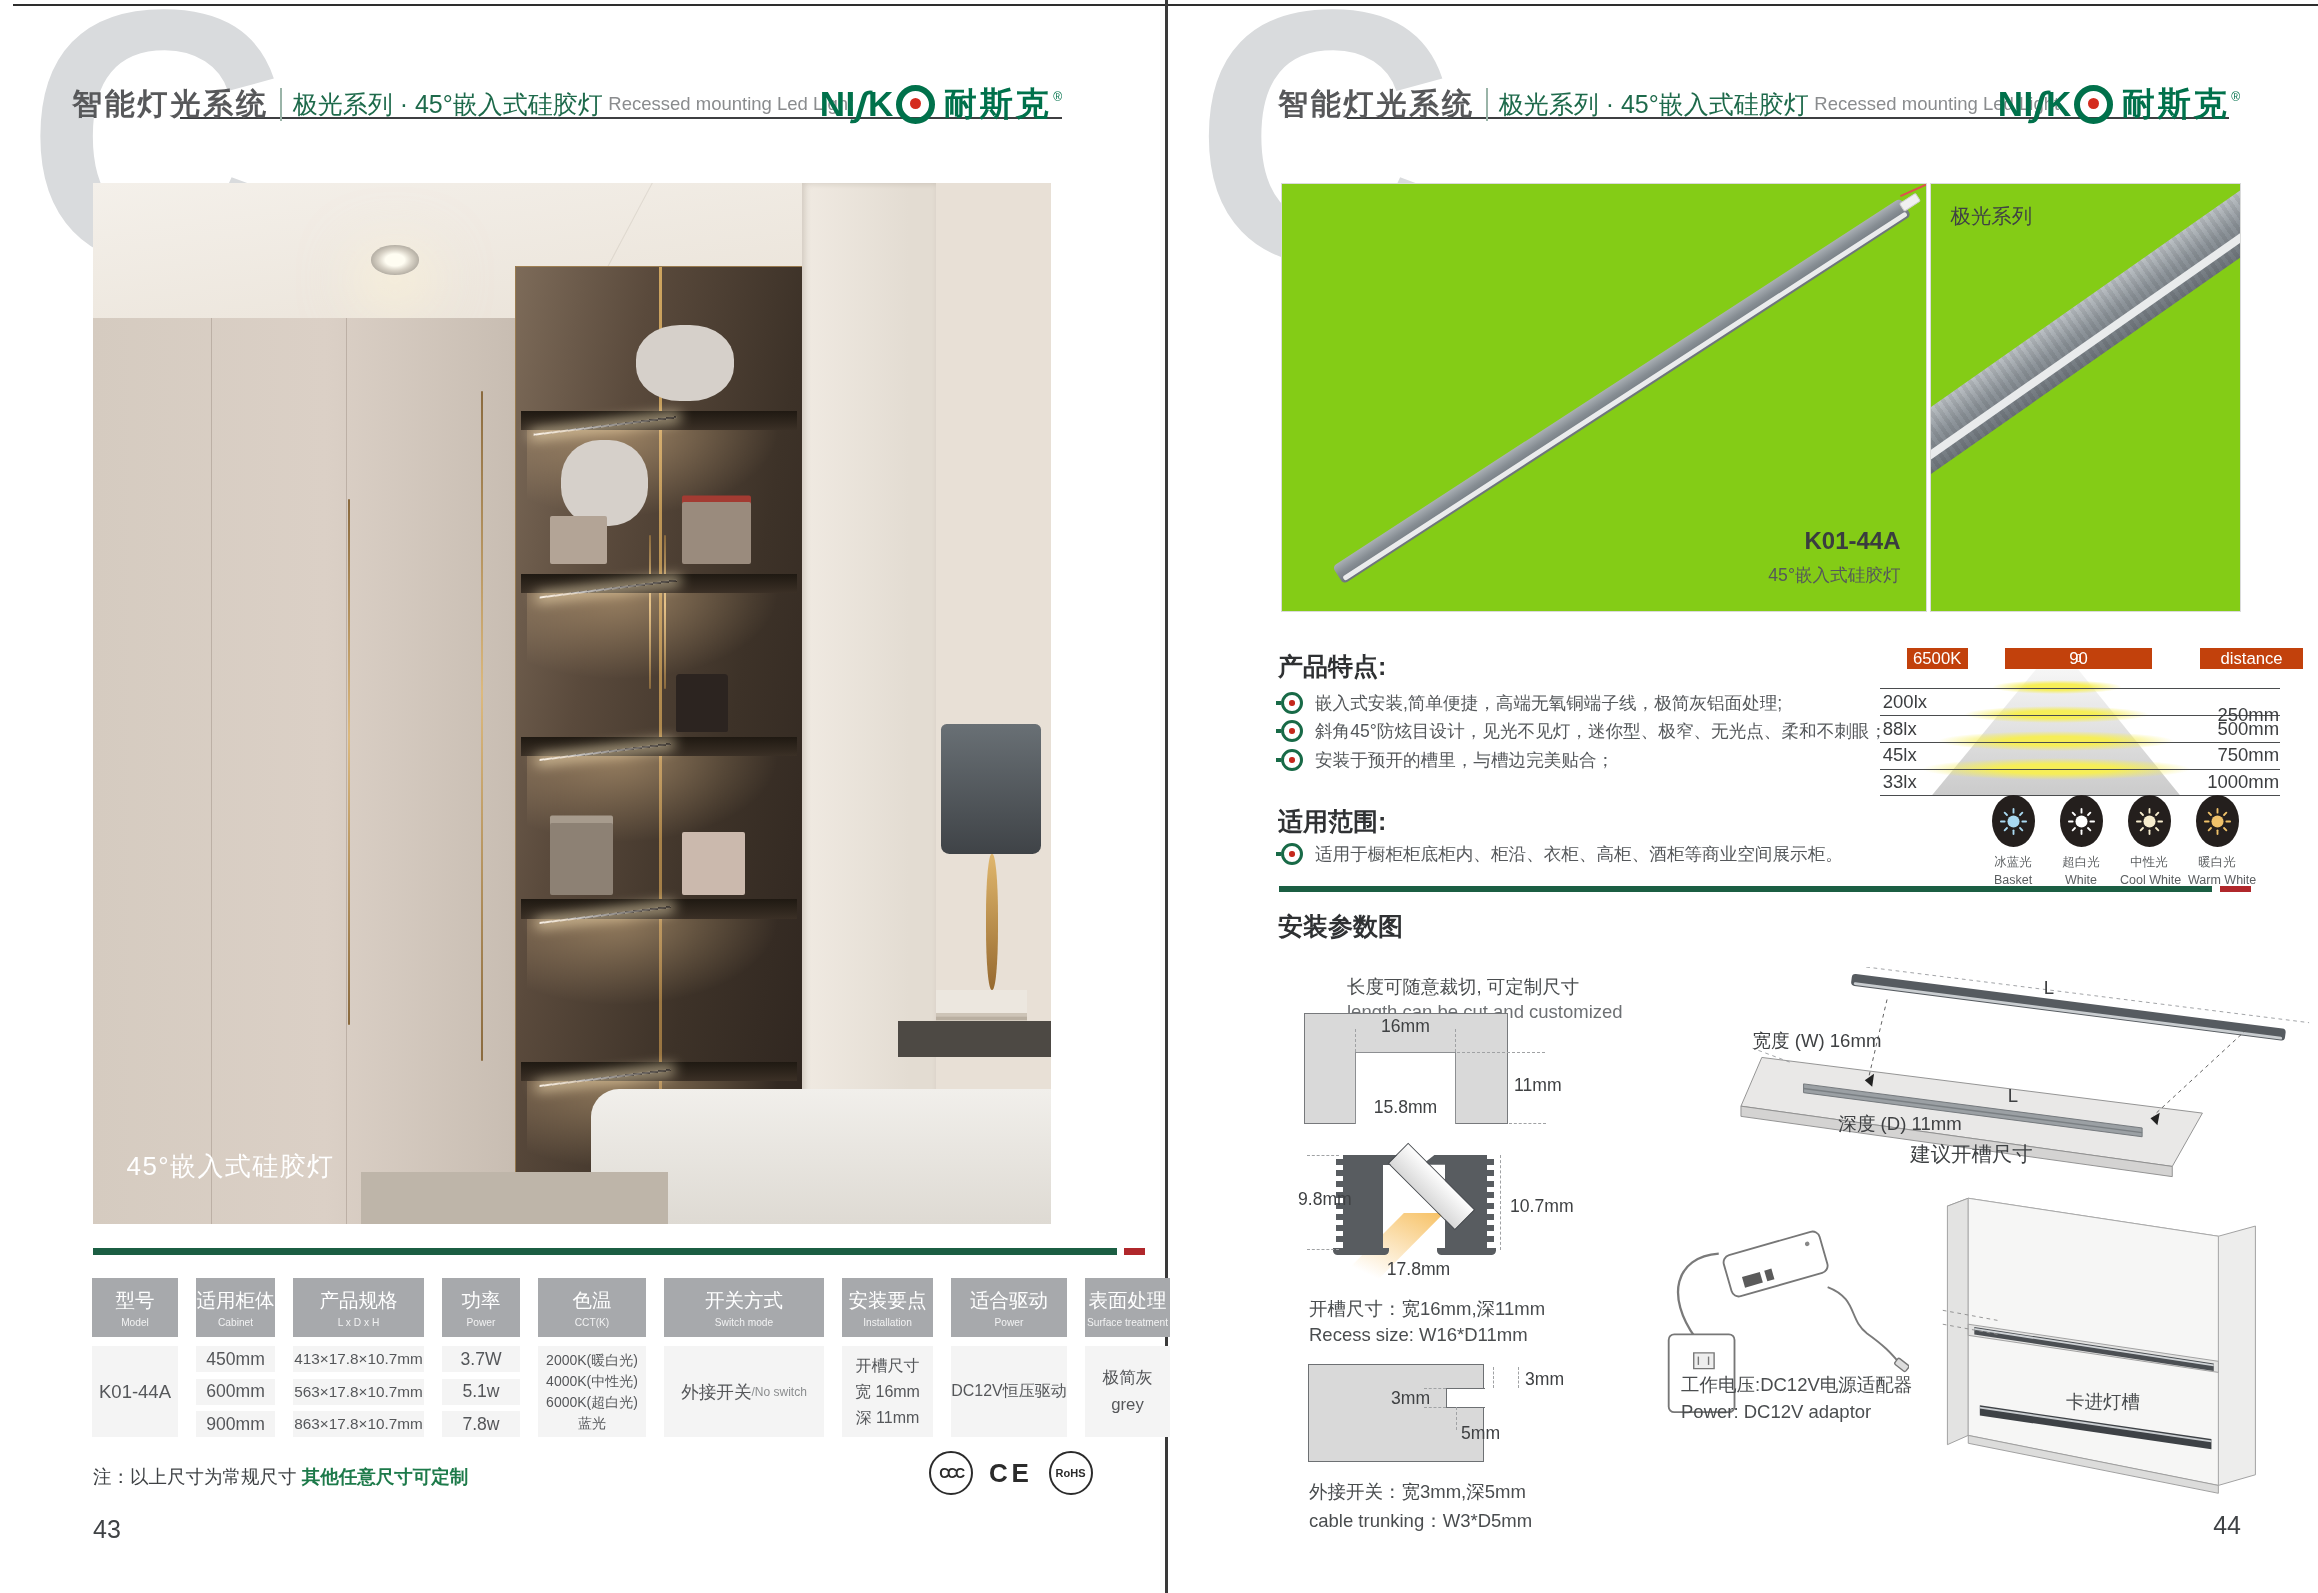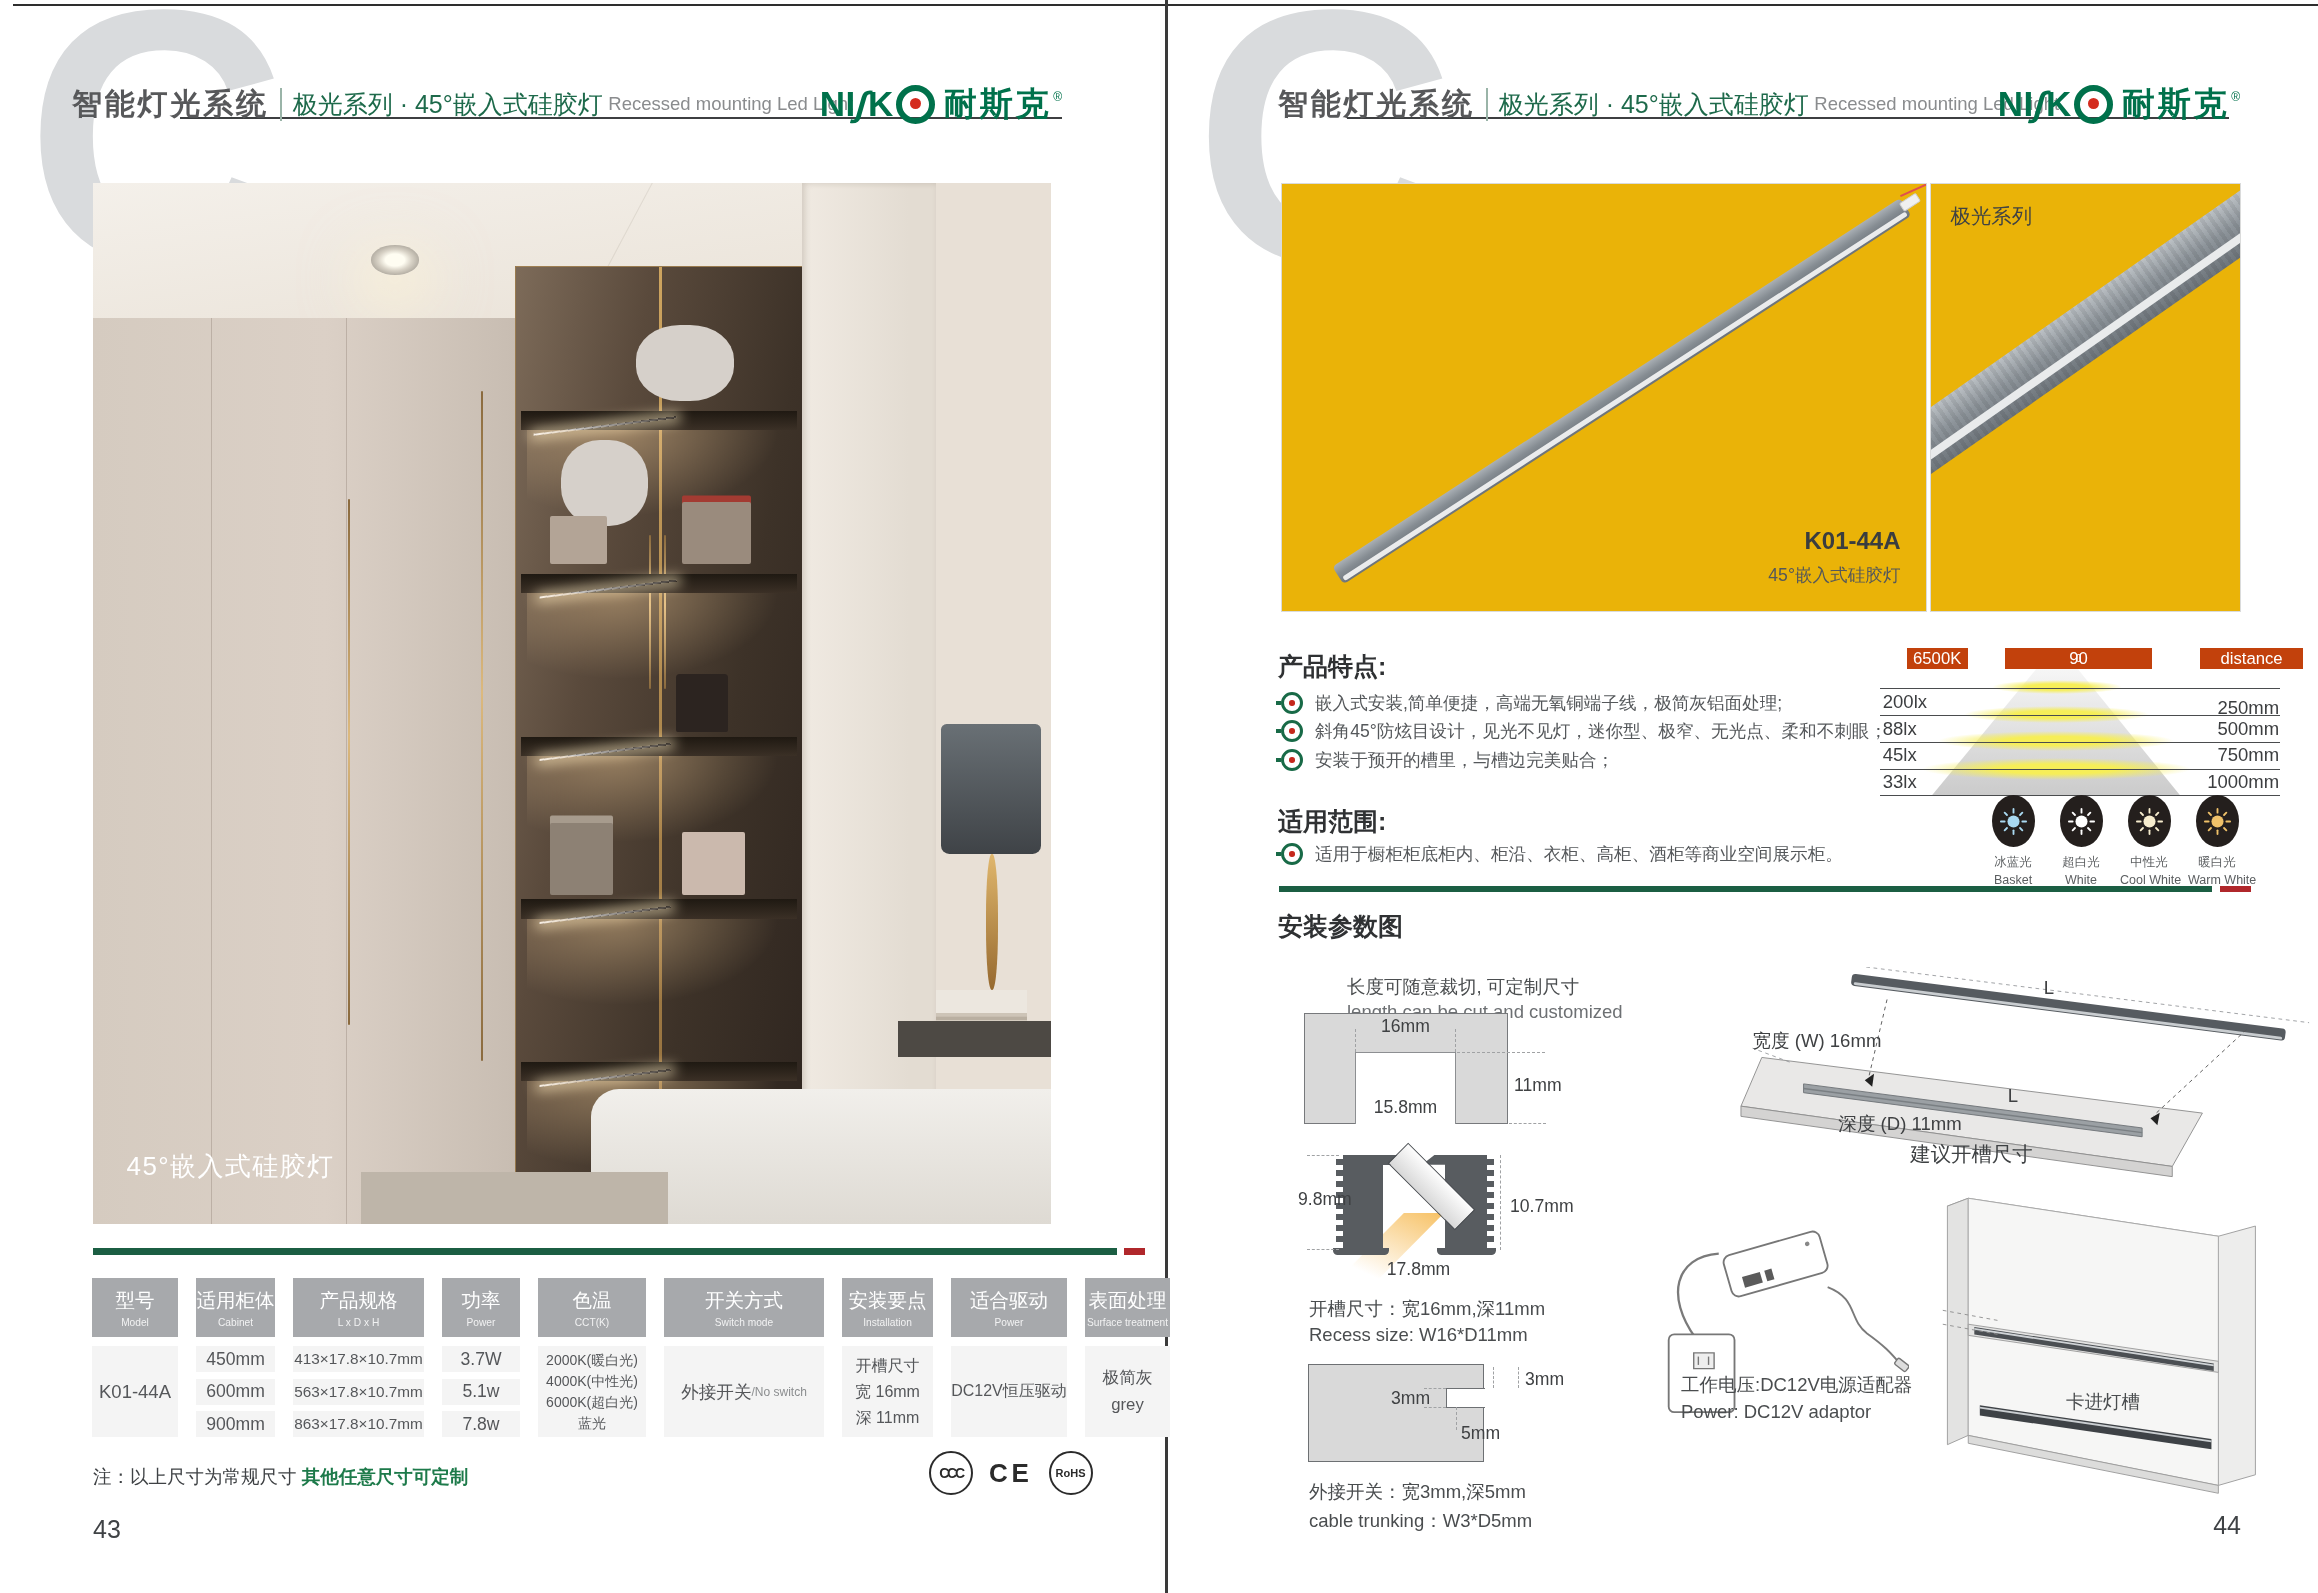--- a/index.html
+++ b/index.html
@@ -84,21 +84,21 @@
   .note{position:absolute;left:93px;top:1464px;font-size:18.5px;color:#3f4245;white-space:nowrap;}
   .note .hl{color:#1d7a4a;font-weight:bold;}
   .certs{position:absolute;left:929px;top:1451px;display:flex;align-items:center;gap:16px;color:#2b2b2b;}
   .cert-round{width:40px;height:40px;border:2.3px solid #2b2b2b;border-radius:50%;display:flex;align-items:center;justify-content:center;font-weight:bold;}
   .cert-ccc{font-size:14px;letter-spacing:-2.3px;}
   .cert-ce{font-size:26px;font-weight:bold;letter-spacing:3.7px;}
   .cert-rohs{font-size:11px;}
   .pagenum{position:absolute;font-size:25px;color:#3f4245;}
 
   
-  .panel{position:absolute;background:#eab308;border:0.9px solid #dadbdb;overflow:hidden;z-index:1;}
+  .panel{position:absolute;background:#84cc16;border:0.9px solid #dadbdb;overflow:hidden;z-index:1;}
   .led-bar-rot{position:absolute;left:56px;top:381px;width:677px;height:21.3px;transform:rotate(-33deg);transform-origin:left center;}
   .led-bar-body{position:absolute;inset:0;border-radius:4.6px;background:linear-gradient(180deg,#aab0b5 0%,#868d93 45%,#6c737a 100%);}
   .led-bar-stripe{position:absolute;left:2.8px;right:2.8px;top:14px;height:4.6px;border-radius:2.3px;background:rgba(255,255,255,.85);}
   .led-wire{position:absolute;right:-70px;top:2.8px;width:69px;border-top:2.3px solid #e04f4f;transform:rotate(9deg);}
   .led-conn{position:absolute;right:-16px;top:3.7px;width:18.5px;height:8.3px;background:#f0f0f0;border:0.9px solid #cfcfcf;border-radius:1.9px;}
   .model-tag{position:absolute;right:25.5px;bottom:56px;font-size:24px;font-weight:bold;color:#3a3d3f;text-align:right;}
   .model-sub{position:absolute;right:25.5px;bottom:24px;font-size:17.6px;color:#55585a;text-align:right;}
   .series-tag{position:absolute;left:19.5px;top:17.6px;font-size:20.4px;color:#3f4244;}
   .big-bar{position:absolute;left:-70px;top:278px;width:580px;height:55px;transform:rotate(-35deg);transform-origin:left center;border-radius:6.5px;
      background:linear-gradient(180deg,#bcc1c5 0%,#8e959b 45%,#6e757b 100%);}
@@ -405,21 +405,21 @@
     <div class="lc-box" style="left:297px;top:0;width:103px;">distance</div>
     <div class="lc-line" style="top:40px;"></div>
     <div class="lc-line" style="top:67px;"></div>
     <div class="lc-line" style="top:94px;"></div>
     <div class="lc-line" style="top:121px;"></div>
     <div class="lc-line" style="top:147px;"></div>
     <div class="lc-lux" style="top:43px;">200lx</div>
     <div class="lc-lux" style="top:70px;">88lx</div>
     <div class="lc-lux" style="top:96px;">45lx</div>
     <div class="lc-lux" style="top:123px;">33lx</div>
-    <div class="lc-dist" style="top:49px;">250mm</div>
+    <div class="lc-dist" style="top:56px;">250mm</div>
     <div class="lc-dist" style="top:70px;">500mm</div>
     <div class="lc-dist" style="top:96px;">750mm</div>
     <div class="lc-dist" style="top:123px;">1000mm</div>
   </div>
 
   <div class="swatches">
     <div class="swatch">
       <div class="sw-oval">
         <svg width="27" height="27" viewBox="0 0 58 58">
           <g stroke-width="4" stroke-linecap="round" stroke="#a9d9f1">

